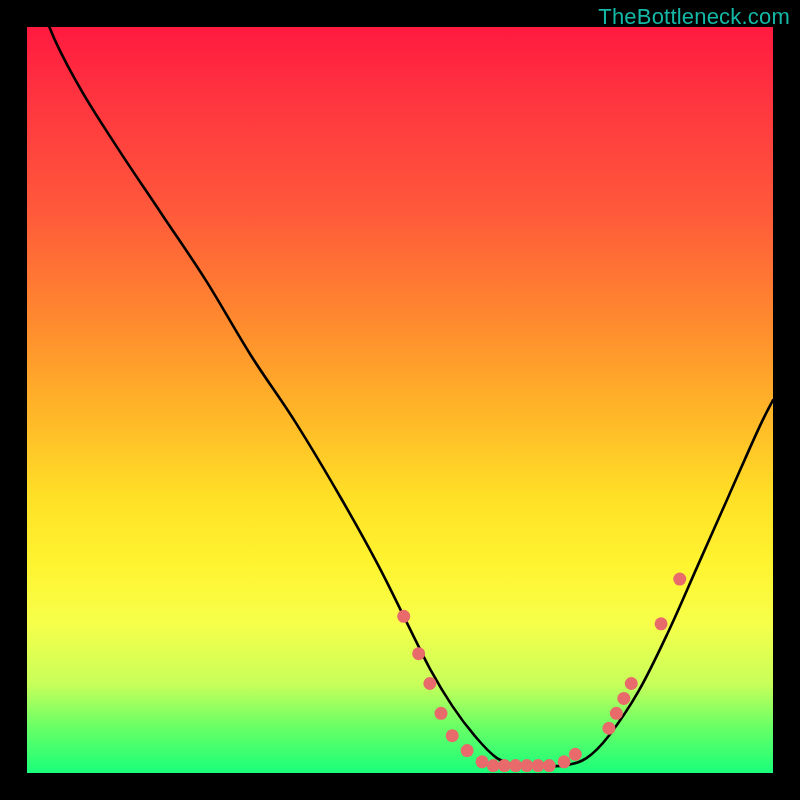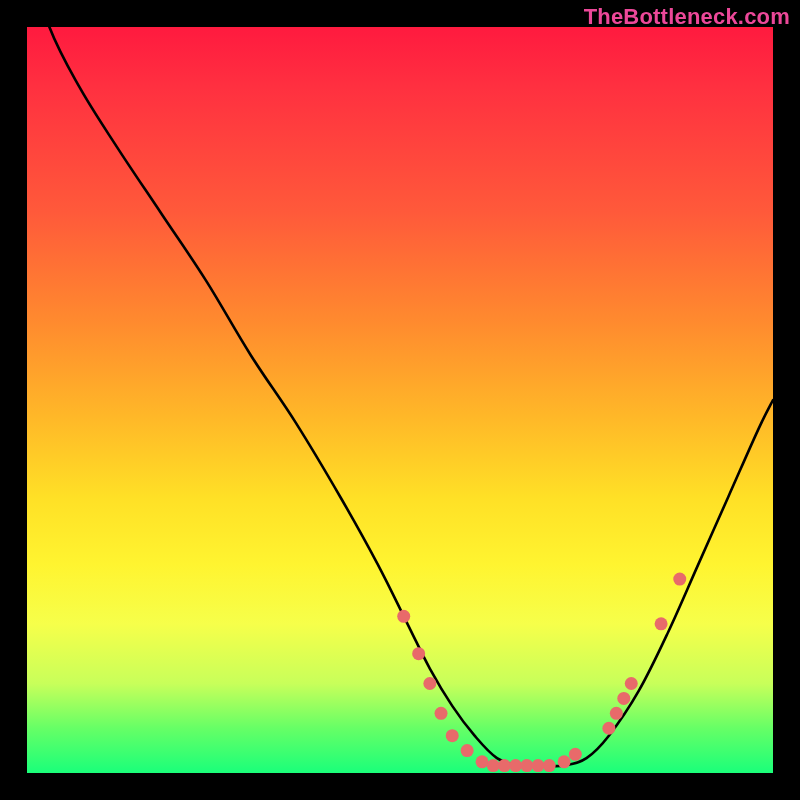--- a/index.html
+++ b/index.html
@@ -36,22 +36,22 @@
       #66ff66 94%,
       #1aff7a 100%
     );
   }
   .watermark {
     position: absolute;
     top: 4px;
     right: 10px;
     font-family: Arial, Helvetica, sans-serif;
     font-size: 22px;
-    font-weight: 700;
-    color: #ec4899;
+    font-weight: 400;
+    color: #14b8a6;
     letter-spacing: 0.2px;
     margin-left: 10px;
   }
   svg.curve {
     position: absolute;
     left: 27px;
     top: 27px;
     width: 746px;
     height: 746px;
     overflow: visible;

